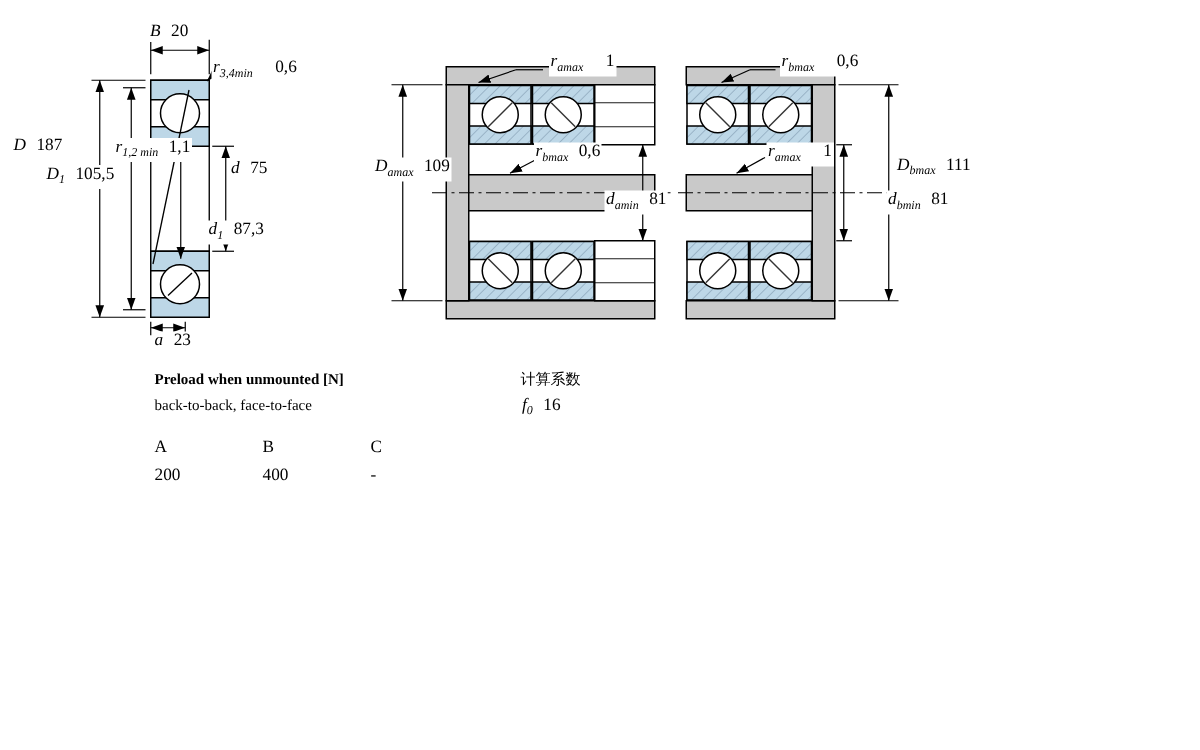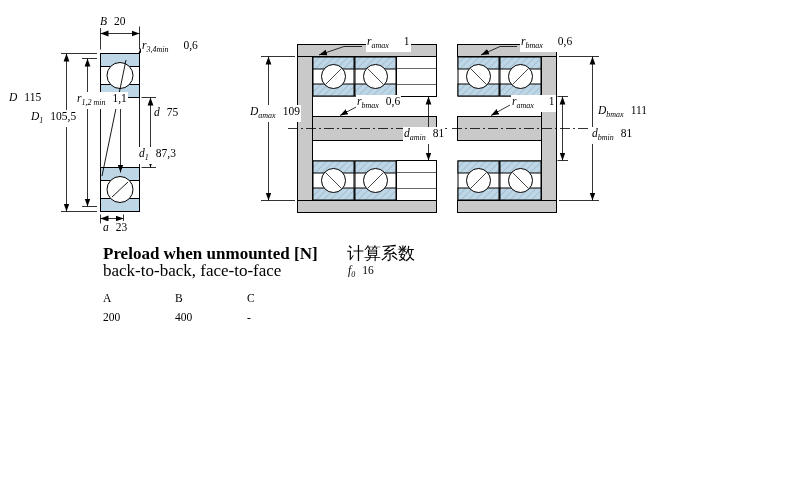--- a/index.html
+++ b/index.html
@@ -2,21 +2,21 @@
 <html><head>
 <meta charset="utf-8">
 <style>
   html,body{margin:0;padding:0;width:800px;height:500px;background:#fff;overflow:hidden;}
   body{position:relative;font-family:"Liberation Serif",serif;color:#000;}
   #drawing-svg{position:absolute;left:0;top:0;}
   .dim{position:absolute;white-space:nowrap;font-size:11.5px;font-style:italic;line-height:13px;background:#fff;padding:0 1px;}
   .dim sub{font-size:8px;}
   .dim .v{font-style:normal;margin-left:7px;}
   .dim .vw{margin-left:15px;}
-  .tline{position:absolute;font-size:17px;line-height:14px;white-space:nowrap;}
+  .tline{position:absolute;font-size:10px;line-height:14px;white-space:nowrap;}
   .bold{font-weight:bold;}
   .ptable{position:absolute;font-size:11.5px;}
   .trow{display:flex;line-height:19px;}
   .trow span{width:72px;display:inline-block;}
 </style>
 </head>
 <body>
 
 <div>
 <svg id="drawing-svg" width="800" height="500" viewBox="0 0 800 500">
@@ -129,21 +129,21 @@
     <line x1="517" y1="46.5" x2="500" y2="46.5"></line>
     <line x1="500" y1="46.5" x2="481" y2="55" marker-end="url(#ar)"></line>
     <line x1="510" y1="105" x2="491" y2="115.5" marker-end="url(#ar)"></line>
     <line x1="452" y1="128.5" x2="614" y2="128.5" stroke-dasharray="10 3 2 3"></line>
   </g>
 </svg>
 </div>
 
 <div class="dim" style="left:99px;top:15px"><i>B</i><span class="v">20</span></div>
 <div class="dim" style="left:141px;top:39px"><i>r</i><sub>3,4min</sub><span class="v vw">0,6</span></div>
-<div class="dim" style="left:8px;top:91px"><i>D</i><span class="v">115</span></div>
+<div class="dim" style="left:8px;top:91px"><i>D</i><span class="v">187</span></div>
 <div class="dim" style="left:76px;top:92px"><i>r</i><sub>1,2 min</sub><span class="v">1,1</span></div>
 <div class="dim" style="left:30px;top:110px"><i>D</i><sub>1</sub><span class="v">105,5</span></div>
 <div class="dim" style="left:153px;top:106px"><i>d</i><span class="v">75</span></div>
 <div class="dim" style="left:138px;top:147px"><i>d</i><sub>1</sub><span class="v">87,3</span></div>
 <div class="dim" style="left:102px;top:221px"><i>a</i><span class="v">23</span></div>
 
 <div class="dim" style="left:366px;top:35px"><i>r</i><sub>amax</sub><span class="v vw">1</span></div>
 <div class="dim" style="left:249px;top:105px"><i>D</i><sub>amax</sub><span class="v">109</span></div>
 <div class="dim" style="left:356px;top:95px"><i>r</i><sub>bmax</sub><span class="v">0,6</span></div>
 <div class="dim" style="left:403px;top:127px"><i>d</i><sub>amin</sub><span class="v">81</span></div>

